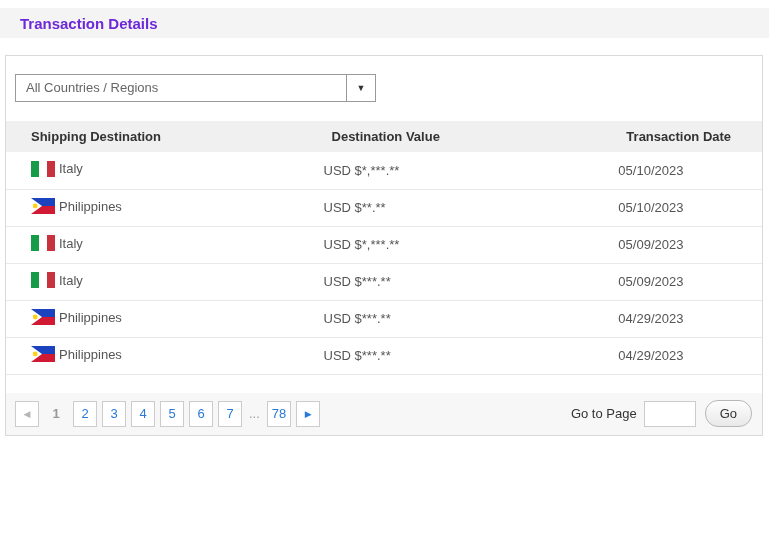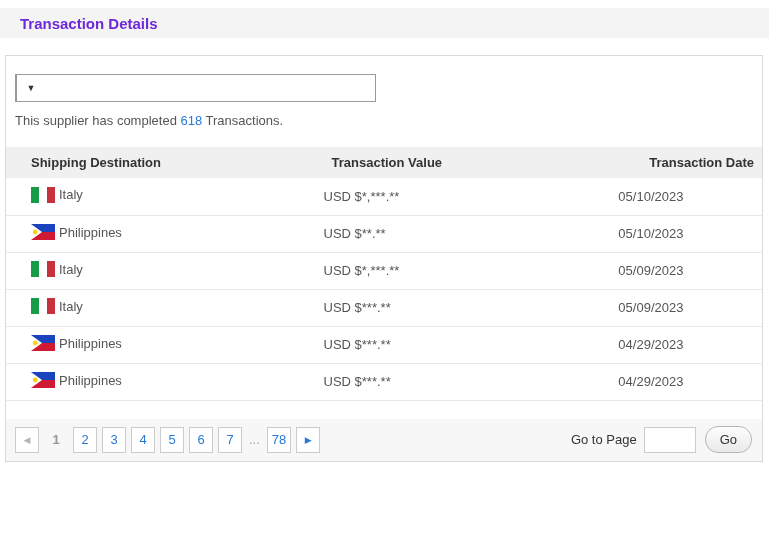--- a/index.html
+++ b/index.html
@@ -83,21 +83,21 @@
     background: #f0f0f0;
     height: 29px;
     font-size: 13px;
     font-weight: bold;
     color: #333;
     text-align: left;
     padding: 8px;
   }
   .tx-table th.col-dest { width: 42%; padding-left: 25px; }
   .tx-table th.col-val  { width: 39%; }
-  .tx-table th.col-date { width: 19%; text-align: right; }
+  .tx-table th.col-date { width: 19%; }
   .tx-table td {
     height: 37px;
     border-bottom: 1px solid #e8e8e8;
     font-size: 13px;
     color: #555;
     padding: 0;
   }
   .td-dest { padding-left: 25px !important; }
   .dest-wrap {
     display: inline-flex;
@@ -188,30 +188,30 @@
 </head>
 <body>
 
 <div class="title-bar">
   <h1>Transaction Details</h1>
 </div>
 
 <div class="panel">
 
   <div class="dropdown">
+    <span class="dropdown-value">All Countries / Regions</span>
     <span class="dropdown-arrow">▼</span>
   </div>
 
-  <p class="summary"><span>This supplier has completed </span><a class="count-link">618</a><span> Transactions.</span></p>
 
   <table class="tx-table">
     <thead>
       <tr>
         <th class="col-dest">Shipping Destination</th>
-        <th class="col-val">Transaction Value</th>
+        <th class="col-val">Destination Value</th>
         <th class="col-date">Transaction Date</th>
       </tr>
     </thead>
     <tbody>
   <tr>
     <td class="td-dest">
       <span class="dest-wrap">
         <span class="flag">
                 <svg width="24" height="16" viewBox="0 0 24 16" xmlns="http://www.w3.org/2000/svg">
                   <rect x="0" y="0" width="8" height="16" fill="#169b48"></rect>

